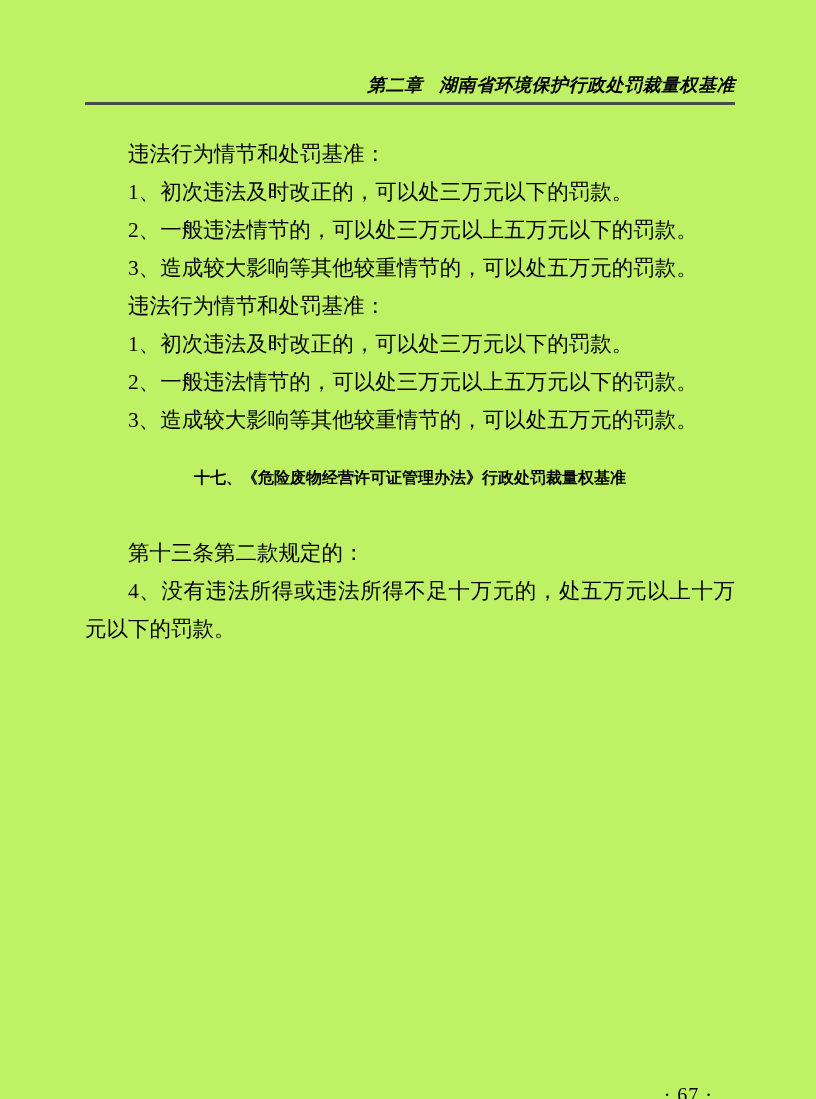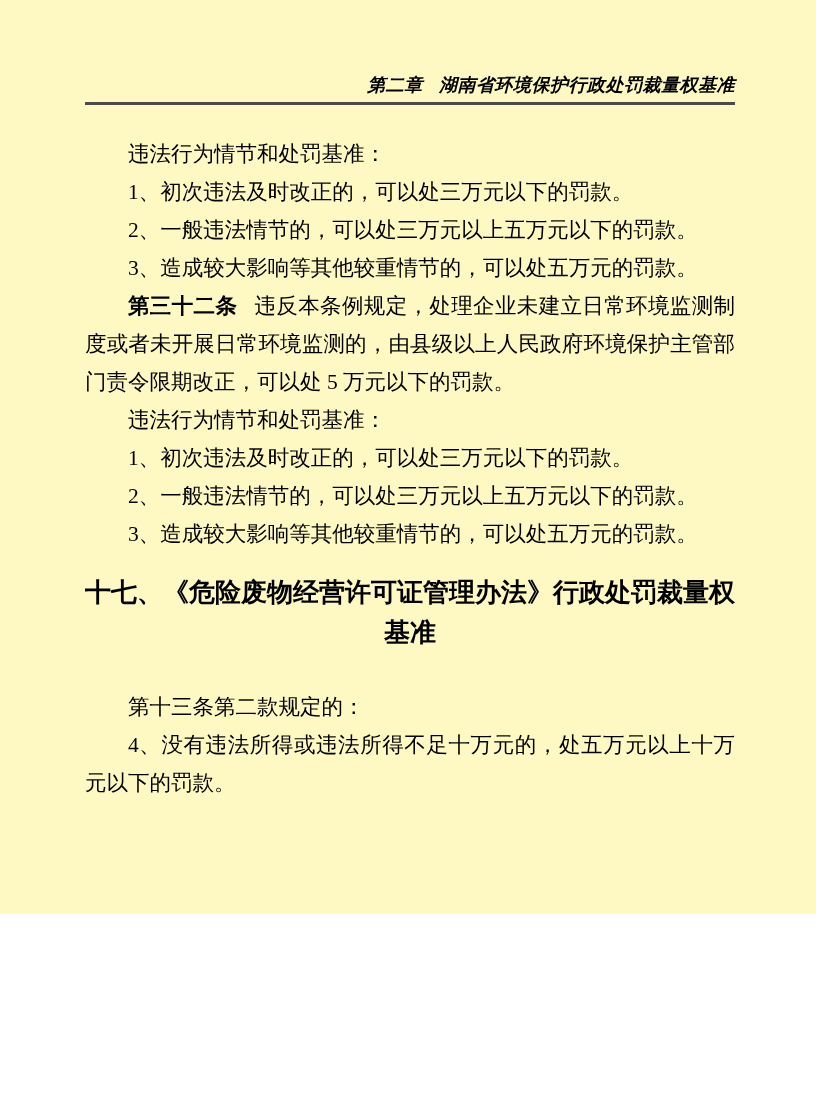--- a/index.html
+++ b/index.html
@@ -3,22 +3,22 @@
 <meta charset="utf-8">
 <style>
   html, body {
     margin: 0;
     padding: 0;
     background: #ffffff;
   }
   .page {
     position: relative;
     width: 816px;
-    height: 914px;
-    background: #fef9c3;
+    height: 1099px;
+    background: #bef264;
     color: #000000;
     font-family: "Liberation Serif", "DejaVu Serif", serif;
     overflow: hidden;
   }
   
   .running-header {
     position: absolute;
     top: 73px;
     right: 81px;
     font-size: 18px;
@@ -58,21 +58,21 @@
     text-indent: 0;
   }
   .article-no {
     font-family: "Liberation Sans", "DejaVu Sans", sans-serif;
     font-weight: bold;
     margin-right: 0.8em;
   }
   .section-heading {
     margin: 19px 0 36px 0;
     font-family: "Liberation Sans", "DejaVu Sans", sans-serif;
-    font-size: 26px;
+    font-size: 16px;
     font-weight: bold;
     text-align: center;
     text-indent: 0;
     line-height: 40px;
   }
   .page-footer {
     position: absolute;
     top: 1084px;
     right: 103px;
     font-size: 20px;
@@ -91,21 +91,20 @@
 
   <div class="header-rule"></div>
 
   <main class="body-col">
 
     <p class="para indent">违法行为情节和处罚基准：</p>
     <p class="para indent">1、初次违法及时改正的，可以处三万元以下的罚款。</p>
     <p class="para indent">2、一般违法情节的，可以处三万元以上五万元以下的罚款。</p>
     <p class="para indent">3、造成较大影响等其他较重情节的，可以处五万元的罚款。</p>
 
-    <p class="para indent"><b class="article-no">第三十二条</b><span>违反本条例规定，处理企业未建立日常环境监测制度或者未开展日常环境监测的，由县级以上人民政府环境保护主管部门责令限期改正，可以处 5 万元以下的罚款。</span></p>
 
     <p class="para indent">违法行为情节和处罚基准：</p>
     <p class="para indent">1、初次违法及时改正的，可以处三万元以下的罚款。</p>
     <p class="para indent">2、一般违法情节的，可以处三万元以上五万元以下的罚款。</p>
     <p class="para indent">3、造成较大影响等其他较重情节的，可以处五万元的罚款。</p>
 
     <h2 class="section-heading">十七、《危险废物经营许可证管理办法》行政处罚裁量权基准</h2>
 
 
     <p class="para indent">第十三条第二款规定的：</p>

